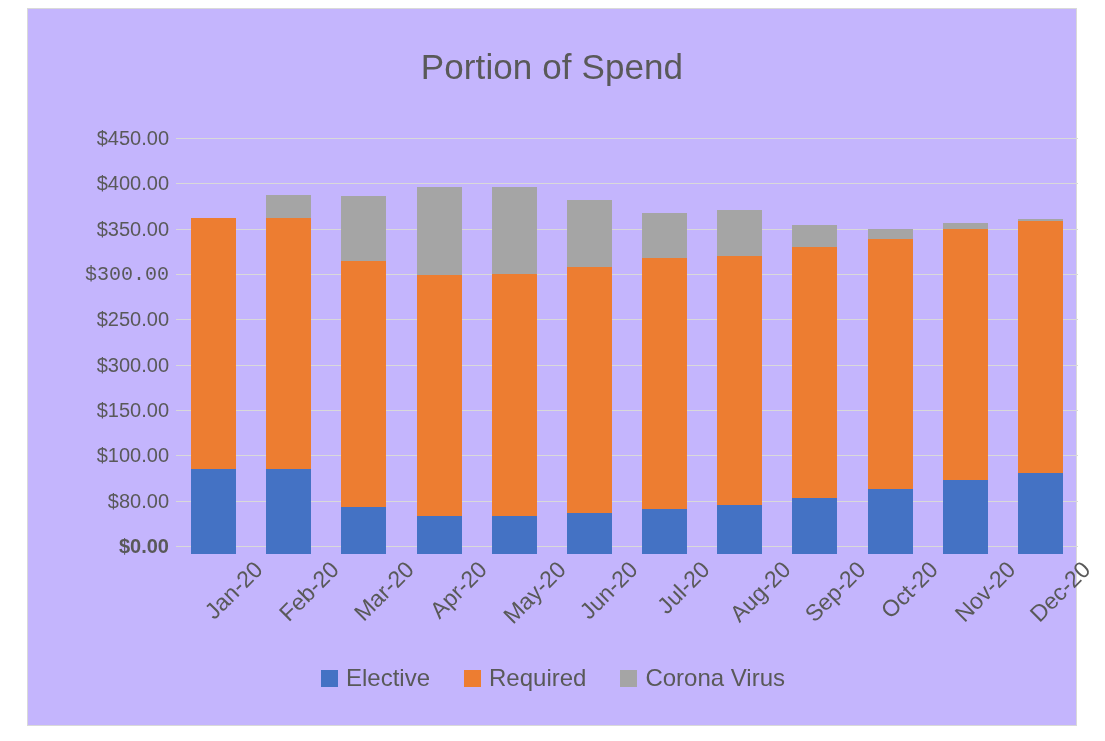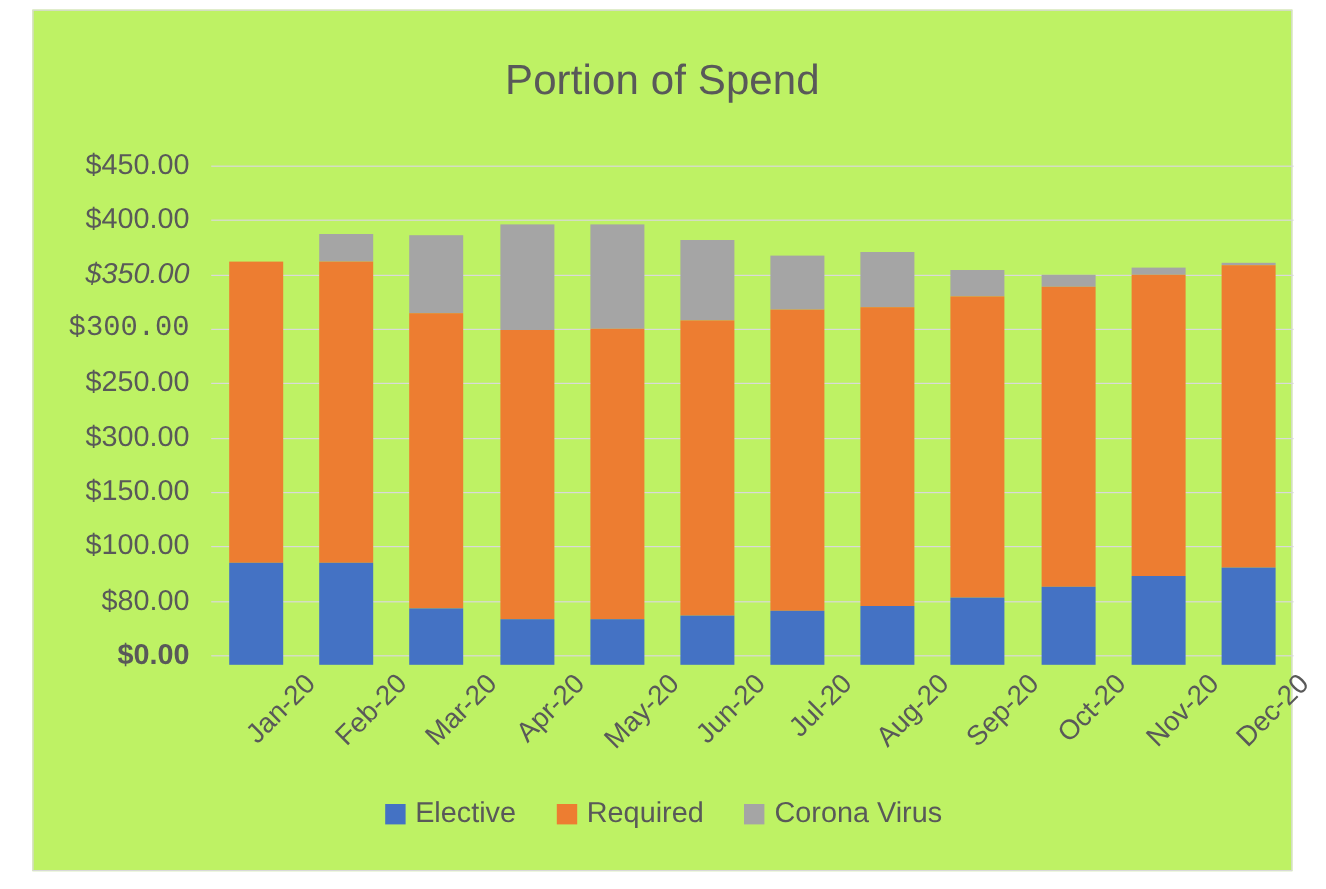--- a/index.html
+++ b/index.html
@@ -14,21 +14,21 @@
     -webkit-font-smoothing: antialiased;
   }
 
   #chart-frame {
     position: absolute;
     left: 27px;
     top: 8px;
     width: 1050px;
     height: 718px;
     border: 1px solid #d9d9d9;
-    background: #bef264;
+    background: #c4b5fd;
     box-sizing: border-box;
   }
 
   #chart-title {
     position: absolute;
     left: 0;
     top: 38px;
     width: 100%;
     text-align: center;
     font-size: 35px;
@@ -75,23 +75,23 @@
   
   #y-labels {
     position: absolute;
     left: 22px;
     top: 121px;
     width: 120px;
     height: 416px;
   }
   .y-label {
     position: absolute;
-    right: 12px;
+    right: 1px;
     transform: translateY(-50%);
-    font-size: 24px;
+    font-size: 20px;
     color: #595959;
     white-space: nowrap;
     text-align: right;
   }
 
   
   #bars {
     position: absolute;
     left: 0;
     top: 8px;
@@ -174,21 +174,21 @@
 </head>
 <body>
 
 <div id="chart-frame">
 
   <div id="chart-title">Portion of Spend</div>
 
   <div id="y-labels">
       <div class="y-label" style="top: 8px;">$450.00</div>
       <div class="y-label" style="top: 53.3333px; text-align: right;">$400.00</div>
-      <div class="y-label" style="top: 98.6667px; font-style: italic;">$350.00</div>
+      <div class="y-label" style="top: 98.6667px;">$350.00</div>
       <div class="y-label" style="top: 144px; font-family: Liberation Mono, monospace;">$300.00</div>
       <div class="y-label" style="top: 189.333px;">$250.00</div>
       <div class="y-label" style="top: 234.667px;">$300.00</div>
       <div class="y-label" style="top: 280px; text-align: right;">$150.00</div>
       <div class="y-label" style="top: 325.333px;">$100.00</div>
       <div class="y-label" style="top: 370.667px;">$80.00</div>
       <div class="y-label" style="top: 416px; font-weight: bold;">$0.00</div>
     </div>
 
   <div id="plot">

